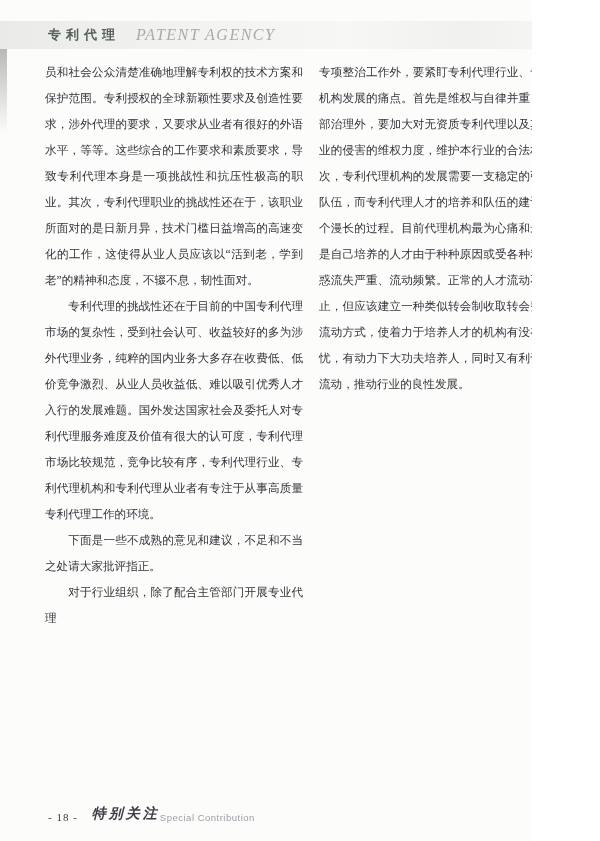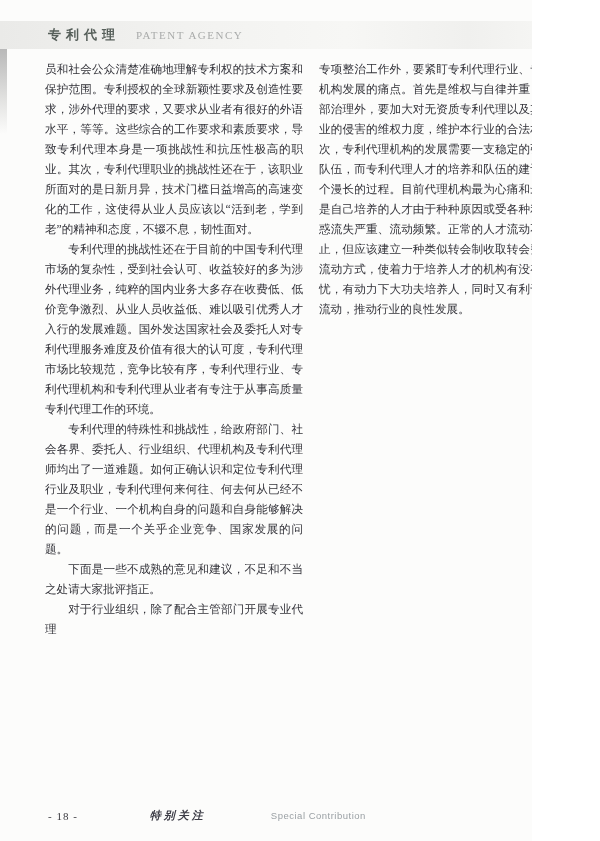--- a/index.html
+++ b/index.html
@@ -24,72 +24,72 @@
     display: flex; align-items: center;
   }
   .title-cn {
     margin-left: 48px;
     font-family: "Liberation Sans", "DejaVu Sans", sans-serif;
     font-size: 13px; font-weight: bold;
     letter-spacing: 5px; color: #565f5a;
   }
   .title-en {
     margin-left: 16px;
-    font-size: 11px; color: #a9abaa;
+    font-style: italic;
+    font-size: 16px; color: #a9abaa;
     letter-spacing: 1.5px;
   }
   .columns {
     position: absolute; top: 60px; left: 45px;
     display: flex; gap: 16px;
   }
   .col {
     width: 258px;
     font-size: 11.6px;
-    line-height: 20px;
+    line-height: 26px;
     text-align: justify;
     text-justify: inter-ideograph;
     color: #33333a;
   }
   .para { margin: 0; }
   .para.indent { text-indent: 2em; }
   .page-footer {
     position: absolute; left: 48px; bottom: 18px;
-    display: flex; align-items: center; gap: 42px;
+    display: flex; align-items: flex-end;
   }
   .page-num {
     font-size: 11px; color: #3a3a40; letter-spacing: 1px;
   }
   .section-cn {
-    margin-left: 30px;
+    margin-left: 14px;
     font-style: italic; font-weight: bold;
-    font-size: 11px; color: #3c3c46; letter-spacing: 3px;
+    font-size: 14px; color: #3c3c46; letter-spacing: 3px;
   }
   .section-en {
-    margin-left: 23px;
+    margin-left: 0;
     font-family: "Liberation Sans", "DejaVu Sans", sans-serif;
     font-size: 9.5px; color: #9aa0a4; letter-spacing: 0.5px;
   }
 </style>
 </head>
 <body>
 
 <div class="page">
 
   <div class="scan-edge"></div>
 
   <header class="band">
     <span class="title-cn">专利代理</span>
     <span class="title-en">PATENT AGENCY</span>
   </header>
 
   <main class="columns">
     <section class="col">
         <p class="para">员和社会公众清楚准确地理解专利权的技术方案和保护范围。专利授权的全球新颖性要求及创造性要求，涉外代理的要求，又要求从业者有很好的外语水平，等等。这些综合的工作要求和素质要求，导致专利代理本身是一项挑战性和抗压性极高的职业。其次，专利代理职业的挑战性还在于，该职业所面对的是日新月异，技术门槛日益增高的高速变化的工作，这使得从业人员应该以“活到老，学到老”的精神和态度，不辍不息，韧性面对。</p>
         <p class="para indent">专利代理的挑战性还在于目前的中国专利代理市场的复杂性，受到社会认可、收益较好的多为涉外代理业务，纯粹的国内业务大多存在收费低、低价竞争激烈、从业人员收益低、难以吸引优秀人才入行的发展难题。国外发达国家社会及委托人对专利代理服务难度及价值有很大的认可度，专利代理市场比较规范，竞争比较有序，专利代理行业、专利代理机构和专利代理从业者有专注于从事高质量专利代理工作的环境。</p>
-        <p class="para indent">专利代理的特殊性和挑战性，给政府部门、社会各界、委托人、行业组织、代理机构及专利代理师均出了一道难题。如何正确认识和定位专利代理行业及职业，专利代理何来何往、何去何从已经不是一个行业、一个机构自身的问题和自身能够解决的问题，而是一个关乎企业竞争、国家发展的问题。</p>
         <p class="para indent">下面是一些不成熟的意见和建议，不足和不当之处请大家批评指正。</p>
         <p class="para indent">对于行业组织，除了配合主管部门开展专业代理</p>
       </section>
     <section class="col">
         <p class="para">专项整治工作外，要紧盯专利代理行业、专利代理机构发展的痛点。首先是维权与自律并重，除了内部治理外，要加大对无资质专利代理以及其他对行业的侵害的维权力度，维护本行业的合法权益。其次，专利代理机构的发展需要一支稳定的强有力的队伍，而专利代理人才的培养和队伍的建设需要一个漫长的过程。目前代理机构最为心痛和最尴尬的是自己培养的人才由于种种原因或受各种利益的诱惑流失严重、流动频繁。正常的人才流动不应该禁止，但应该建立一种类似转会制收取转会费的有偿流动方式，使着力于培养人才的机构有没有后顾之忧，有动力下大功夫培养人，同时又有利于人才的流动，推动行业的良性发展。</p>
       </section>
   </main>
 
   <footer class="page-footer">
     <span class="page-num">- 18 -</span>

